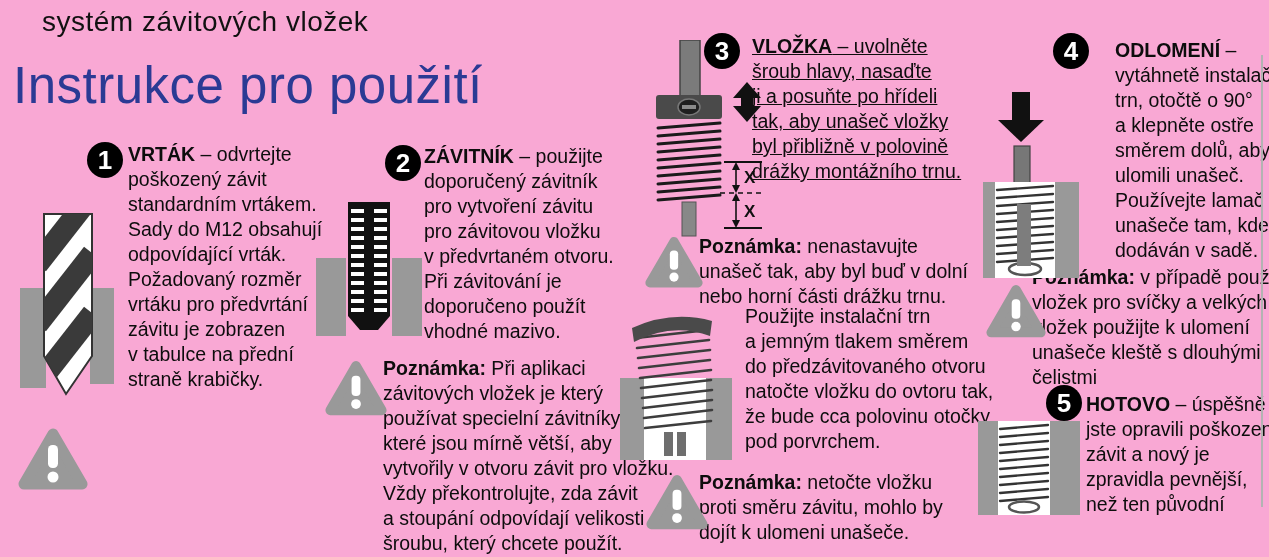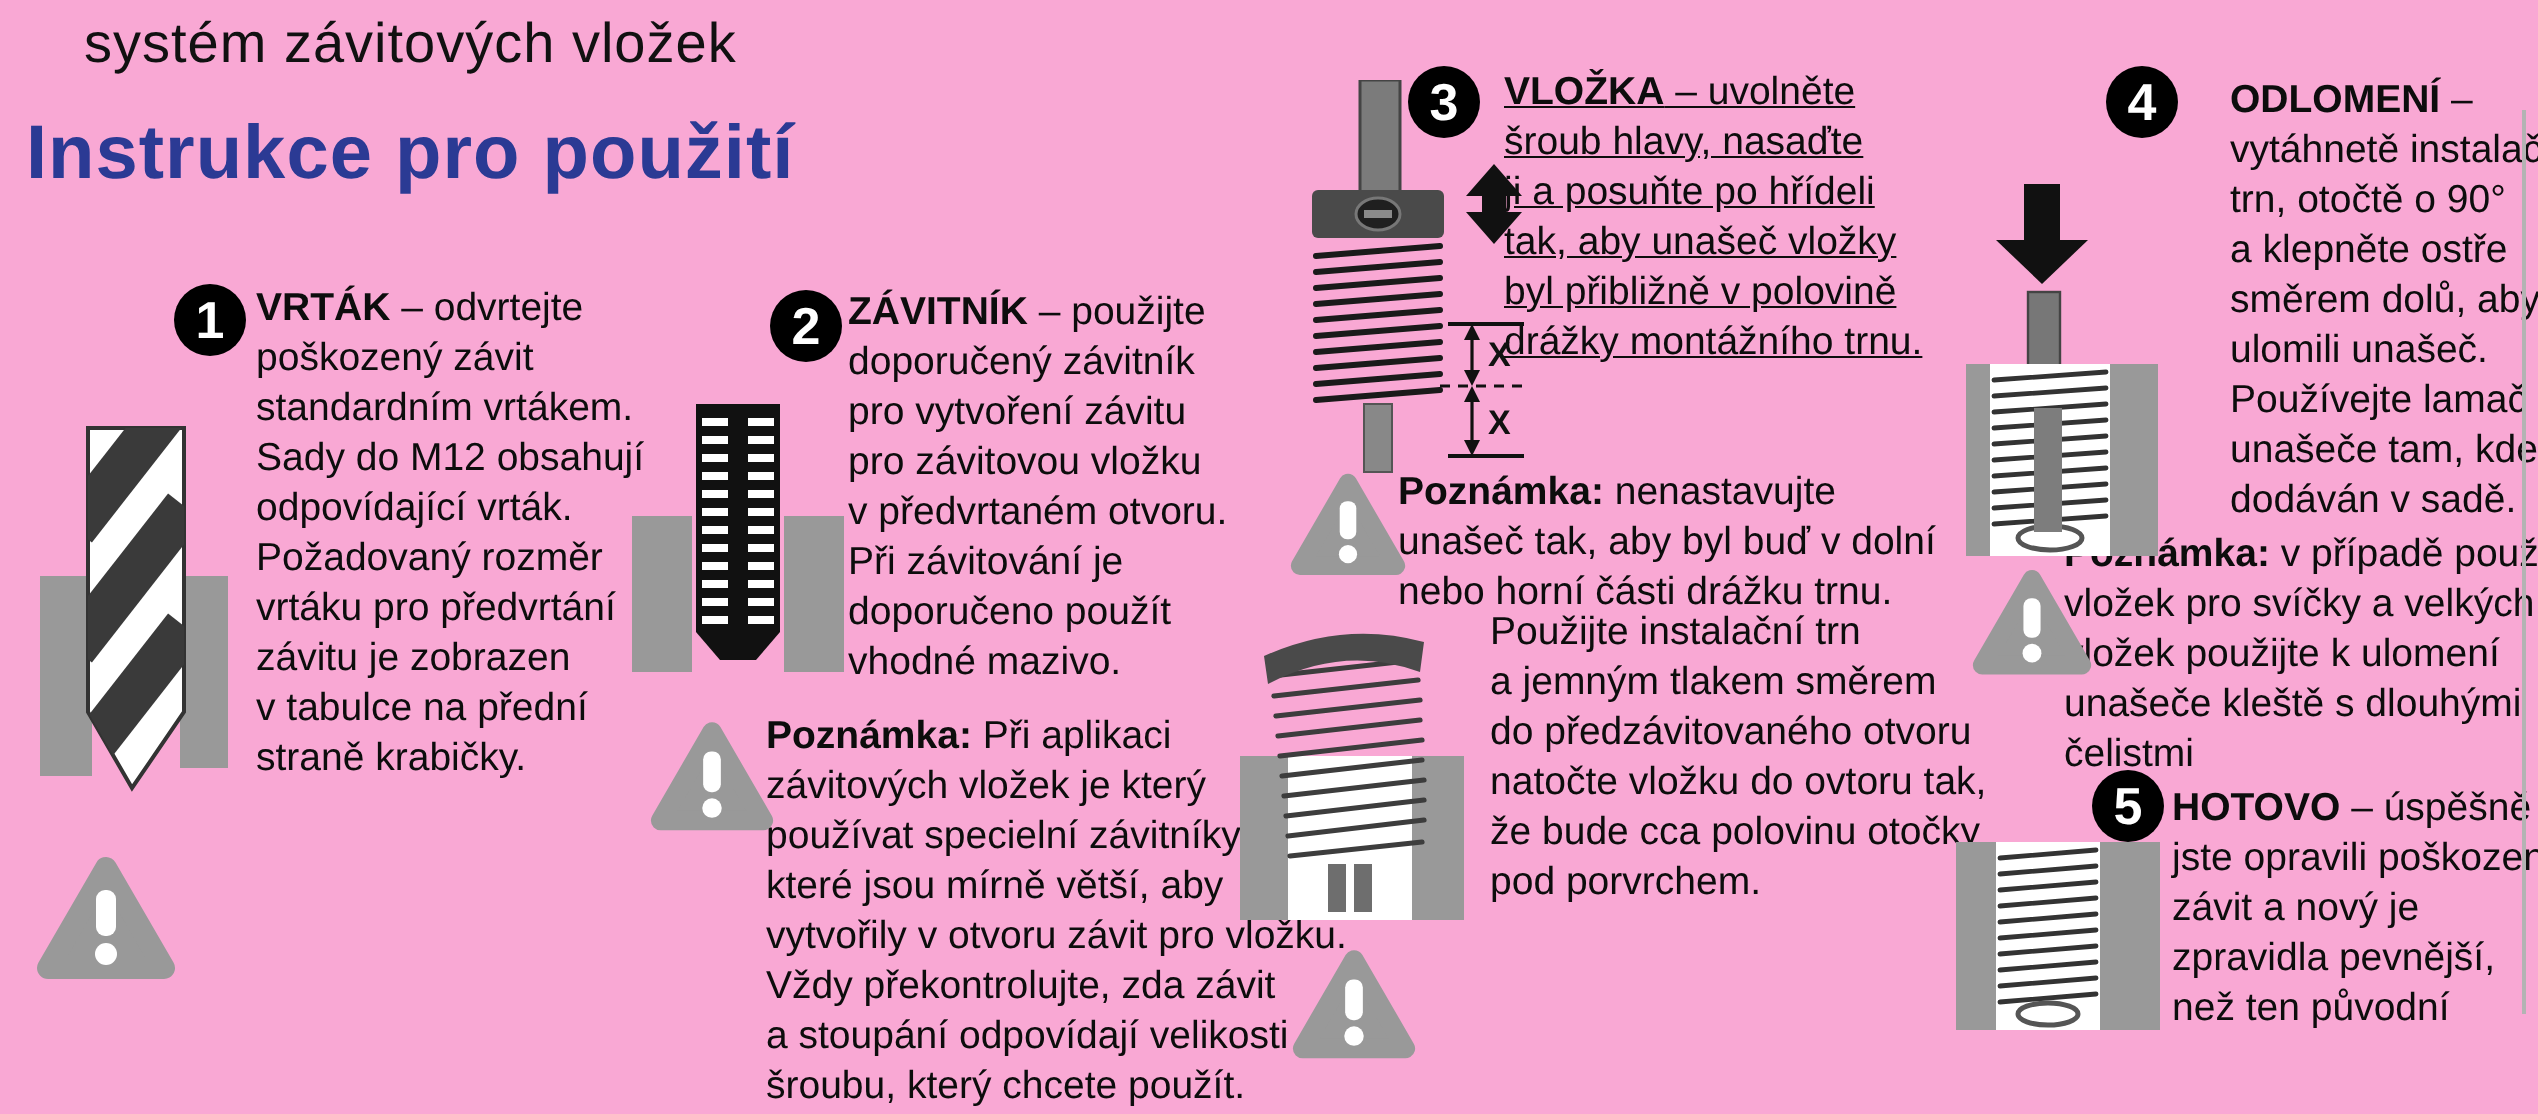--- a/index.html
+++ b/index.html
@@ -2,21 +2,21 @@
 <html><head>
 <meta charset="utf-8">
 <style>
   html,body{margin:0;padding:0;background:#fff;}
   #canvas{
     position:relative;width:1269px;height:557px;background:#f9a8d4;
     font-family:"Liberation Sans",sans-serif;color:#111;overflow:hidden;
   }
   .abs{position:absolute;}
   .kicker{left:42px;top:6px;font-size:28px;color:#111;letter-spacing:0.5px;}
-  .main-title{left:13px;top:56px;font-size:38px;color:#2b3a94;letter-spacing:0.5px;font-weight:bold;}
+  .main-title{left:13px;top:56px;font-size:51px;color:#2b3a94;letter-spacing:0.5px;}
   .step-text,.note-text,.para-text{
     font-size:19.5px;line-height:25px;white-space:pre;color:#0d0d0d;
   }
   .bold{font-weight:bold;}
   .badge{
     width:36px;height:36px;border-radius:50%;background:#000;color:#fff;
     font-weight:bold;font-size:26px;line-height:36px;text-align:center;
   }
   #b1{left:87px;top:142px;}   #s1-text{left:128px;top:142px;}
   #b2{left:385px;top:145px;}  #s2-text{left:424px;top:144px;}
@@ -103,20 +103,23 @@
 závitových vložek je který
 používat specielní závitníky,
 které jsou mírně větší, aby
 vytvořily v otvoru závit pro vložku.
 Vždy překontrolujte, zda závit
 a stoupání odpovídají velikosti
 šroubu, který chcete použít.</span></div>
   <div id="n3a-text" class="abs note-text"><span class="bold">Poznámka:</span><span> nenastavujte
 unašeč tak, aby byl buď v dolní
 nebo horní části drážku trnu.</span></div>
+  <div id="n3b-text" class="abs note-text"><span class="bold">Poznámka:</span><span> netočte vložku
+proti směru závitu, mohlo by
+dojít k ulomeni unašeče.</span></div>
   <div id="n4-text" class="abs note-text"><span class="bold">Poznámka:</span><span> v případě použití
 vložek pro svíčky a velkých
 vložek použijte k ulomení
 unašeče kleště s dlouhými
 čelistmi</span></div>
 
   <svg id="t1" class="abs" width="70" height="64" viewBox="0 0 70 64">
     <path d="M35 6 L64 56 L6 56 Z" fill="#999" stroke="#999" stroke-width="11" stroke-linejoin="round"></path>
     <rect x="30" y="17" width="10" height="23" rx="4.5" fill="#fff"></rect>
       <circle cx="35" cy="49" r="5.5" fill="#fff"></circle>

